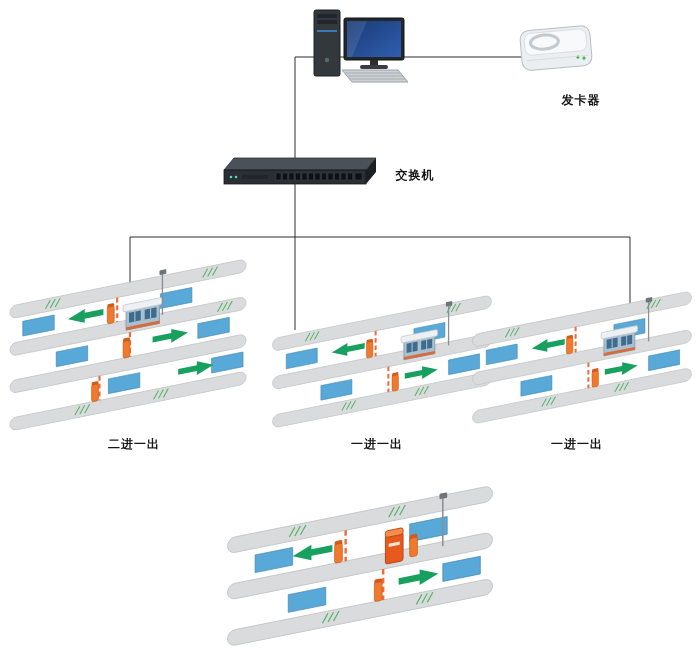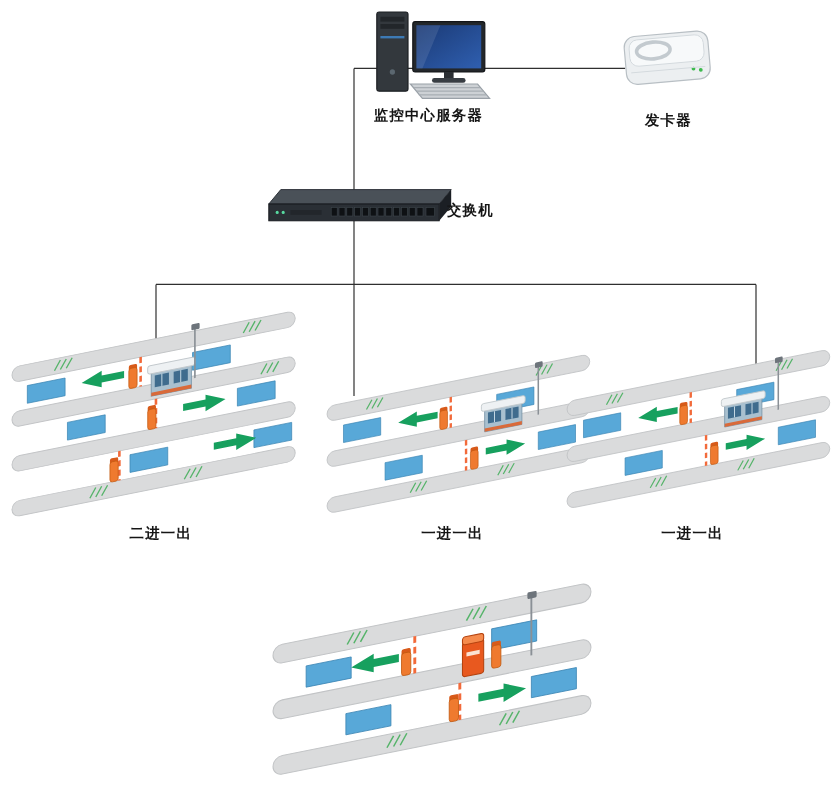--- a/index.html
+++ b/index.html
@@ -166,33 +166,32 @@
       <rect x="55" y="15" width="54" height="36" fill="url(#scr)"></rect>
       <polygon points="55,15 75,15 60,51 55,51" fill="#ffffff" opacity="0.10"></polygon>
       <rect x="78" y="54" width="8" height="5" fill="#2a2e33"></rect>
       <rect x="68" y="59" width="28" height="4" rx="2" fill="#383d43"></rect>
     </g>
     <g>
       <path d="M50,64 L106,64 L116,76 L60,76 Z" fill="#cdd1d5" stroke="#9aa1a8"></path>
       <path d="M53,67 L108,67 M55,70 L111,70 M57,73 L113,73" stroke="#a7adb3" stroke-width="1" fill="none"></path>
     </g>
   </svg>
-  <div class="lbl" style="left:292px;top:88px;width:130px">监控中心服务器</div>
 
   <svg class="abs" style="left:515px;top:18px" width="84" height="58" viewBox="0 0 84 58">
     <g transform="rotate(-5 42 30)">
       <rect x="6" y="10" width="70" height="40" rx="9" fill="#eceff1" stroke="#b8bfc4"></rect>
       <rect x="10" y="13" width="62" height="22" rx="7" fill="#f7f9fa" stroke="#d4dade" stroke-width="0.8"></rect>
       <ellipse cx="30" cy="23" rx="14" ry="7" fill="none" stroke="#c3cacf" stroke-width="3"></ellipse>
       <circle cx="62" cy="41" r="1.6" fill="#3dba4e"></circle>
       <circle cx="68" cy="42.5" r="1.6" fill="#3dba4e"></circle>
       <line x1="10" y1="40" x2="72" y2="40" stroke="#d4dade" stroke-width="0.8"></line>
     </g>
   </svg>
-  <div class="lbl" style="left:515px;top:92px;width:84px">发卡器</div>
+  <div class="lbl" style="left:539px;top:92px;width:84px">发卡器</div>
 
   <svg class="abs" style="left:218px;top:150px" width="160" height="42" viewBox="0 0 160 42">
     <g>
       <polygon points="6,20 148,20 158,8 16,8" fill="#4a5158" stroke="#2b3036" stroke-width="0.8"></polygon>
       <polygon points="148,20 158,8 158,22 148,34" fill="#1b1f24"></polygon>
       <rect x="6" y="20" width="142" height="14" fill="#2a2f35" stroke="#15181c" stroke-width="0.8"></rect>
       <g>
         <rect x="58" y="23" width="5" height="7" fill="#0e1114" stroke="#3d444a" stroke-width="0.5"></rect>
         <rect x="64.5" y="23" width="5" height="7" fill="#0e1114" stroke="#3d444a" stroke-width="0.5"></rect>
         <rect x="71" y="23" width="5" height="7" fill="#0e1114" stroke="#3d444a" stroke-width="0.5"></rect>
@@ -205,21 +204,21 @@
         <rect x="116.5" y="23" width="5" height="7" fill="#0e1114" stroke="#3d444a" stroke-width="0.5"></rect>
         <rect x="123" y="23" width="5" height="7" fill="#0e1114" stroke="#3d444a" stroke-width="0.5"></rect>
         <rect x="129.5" y="23" width="5" height="7" fill="#0e1114" stroke="#3d444a" stroke-width="0.5"></rect>
         <rect x="137" y="23" width="7" height="7" fill="#0e1114" stroke="#3d444a" stroke-width="0.5"></rect>
       </g>
       <circle cx="13" cy="27" r="1.3" fill="#57d9a0"></circle>
       <circle cx="18" cy="27" r="1.3" fill="#57d9a0"></circle>
       <rect x="24" y="25" width="26" height="4" fill="#22262b"></rect>
     </g>
   </svg>
-  <div class="lbl" style="left:368px;top:167px;width:48px">交换机</div>
+  <div class="lbl" style="left:391px;top:167px;width:48px">交换机</div>
 
   <svg class="abs" style="left:5px;top:256px" width="246" height="178" viewBox="0 0 250 181">
     <use href="#st3" width="250" height="181"></use>
   </svg>
   <div class="lbl" style="left:94px;top:436px;width:80px">二进一出</div>
 
   <svg class="abs" style="left:268px;top:292px" width="228" height="139" viewBox="0 0 250 152">
     <use href="#st2" width="250" height="152"></use>
   </svg>
   <div class="lbl" style="left:337px;top:436px;width:80px">一进一出</div>

